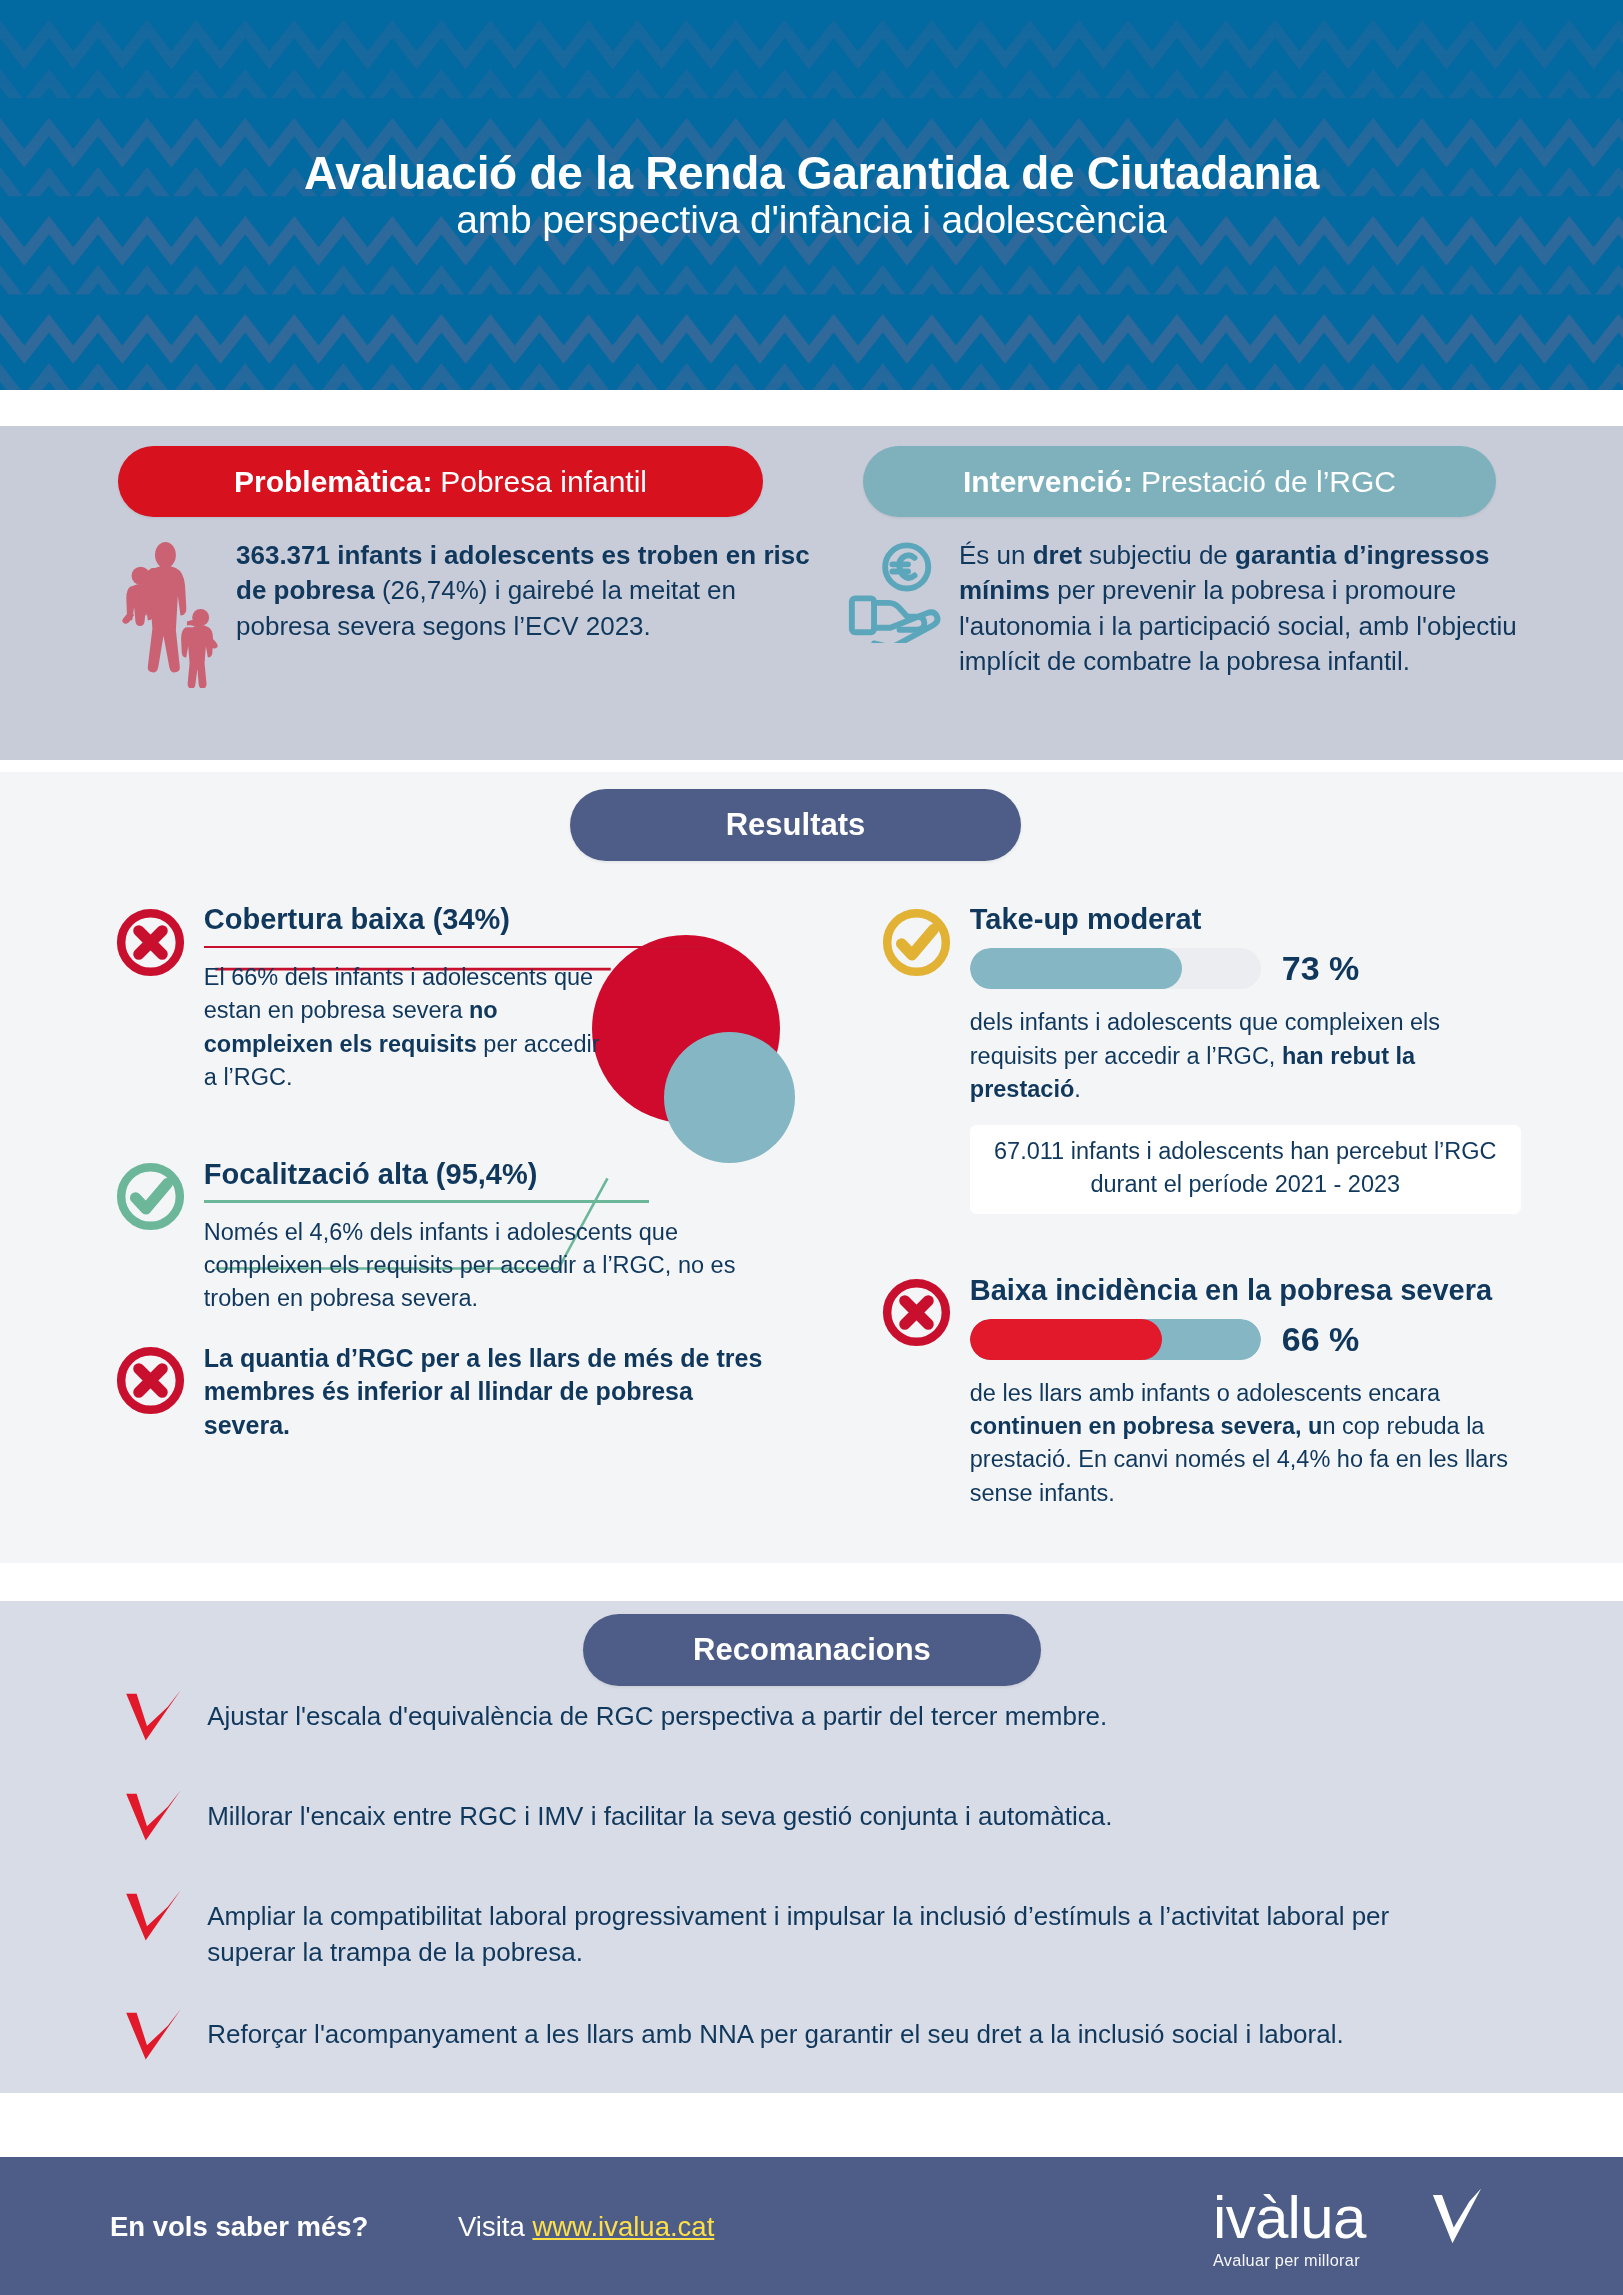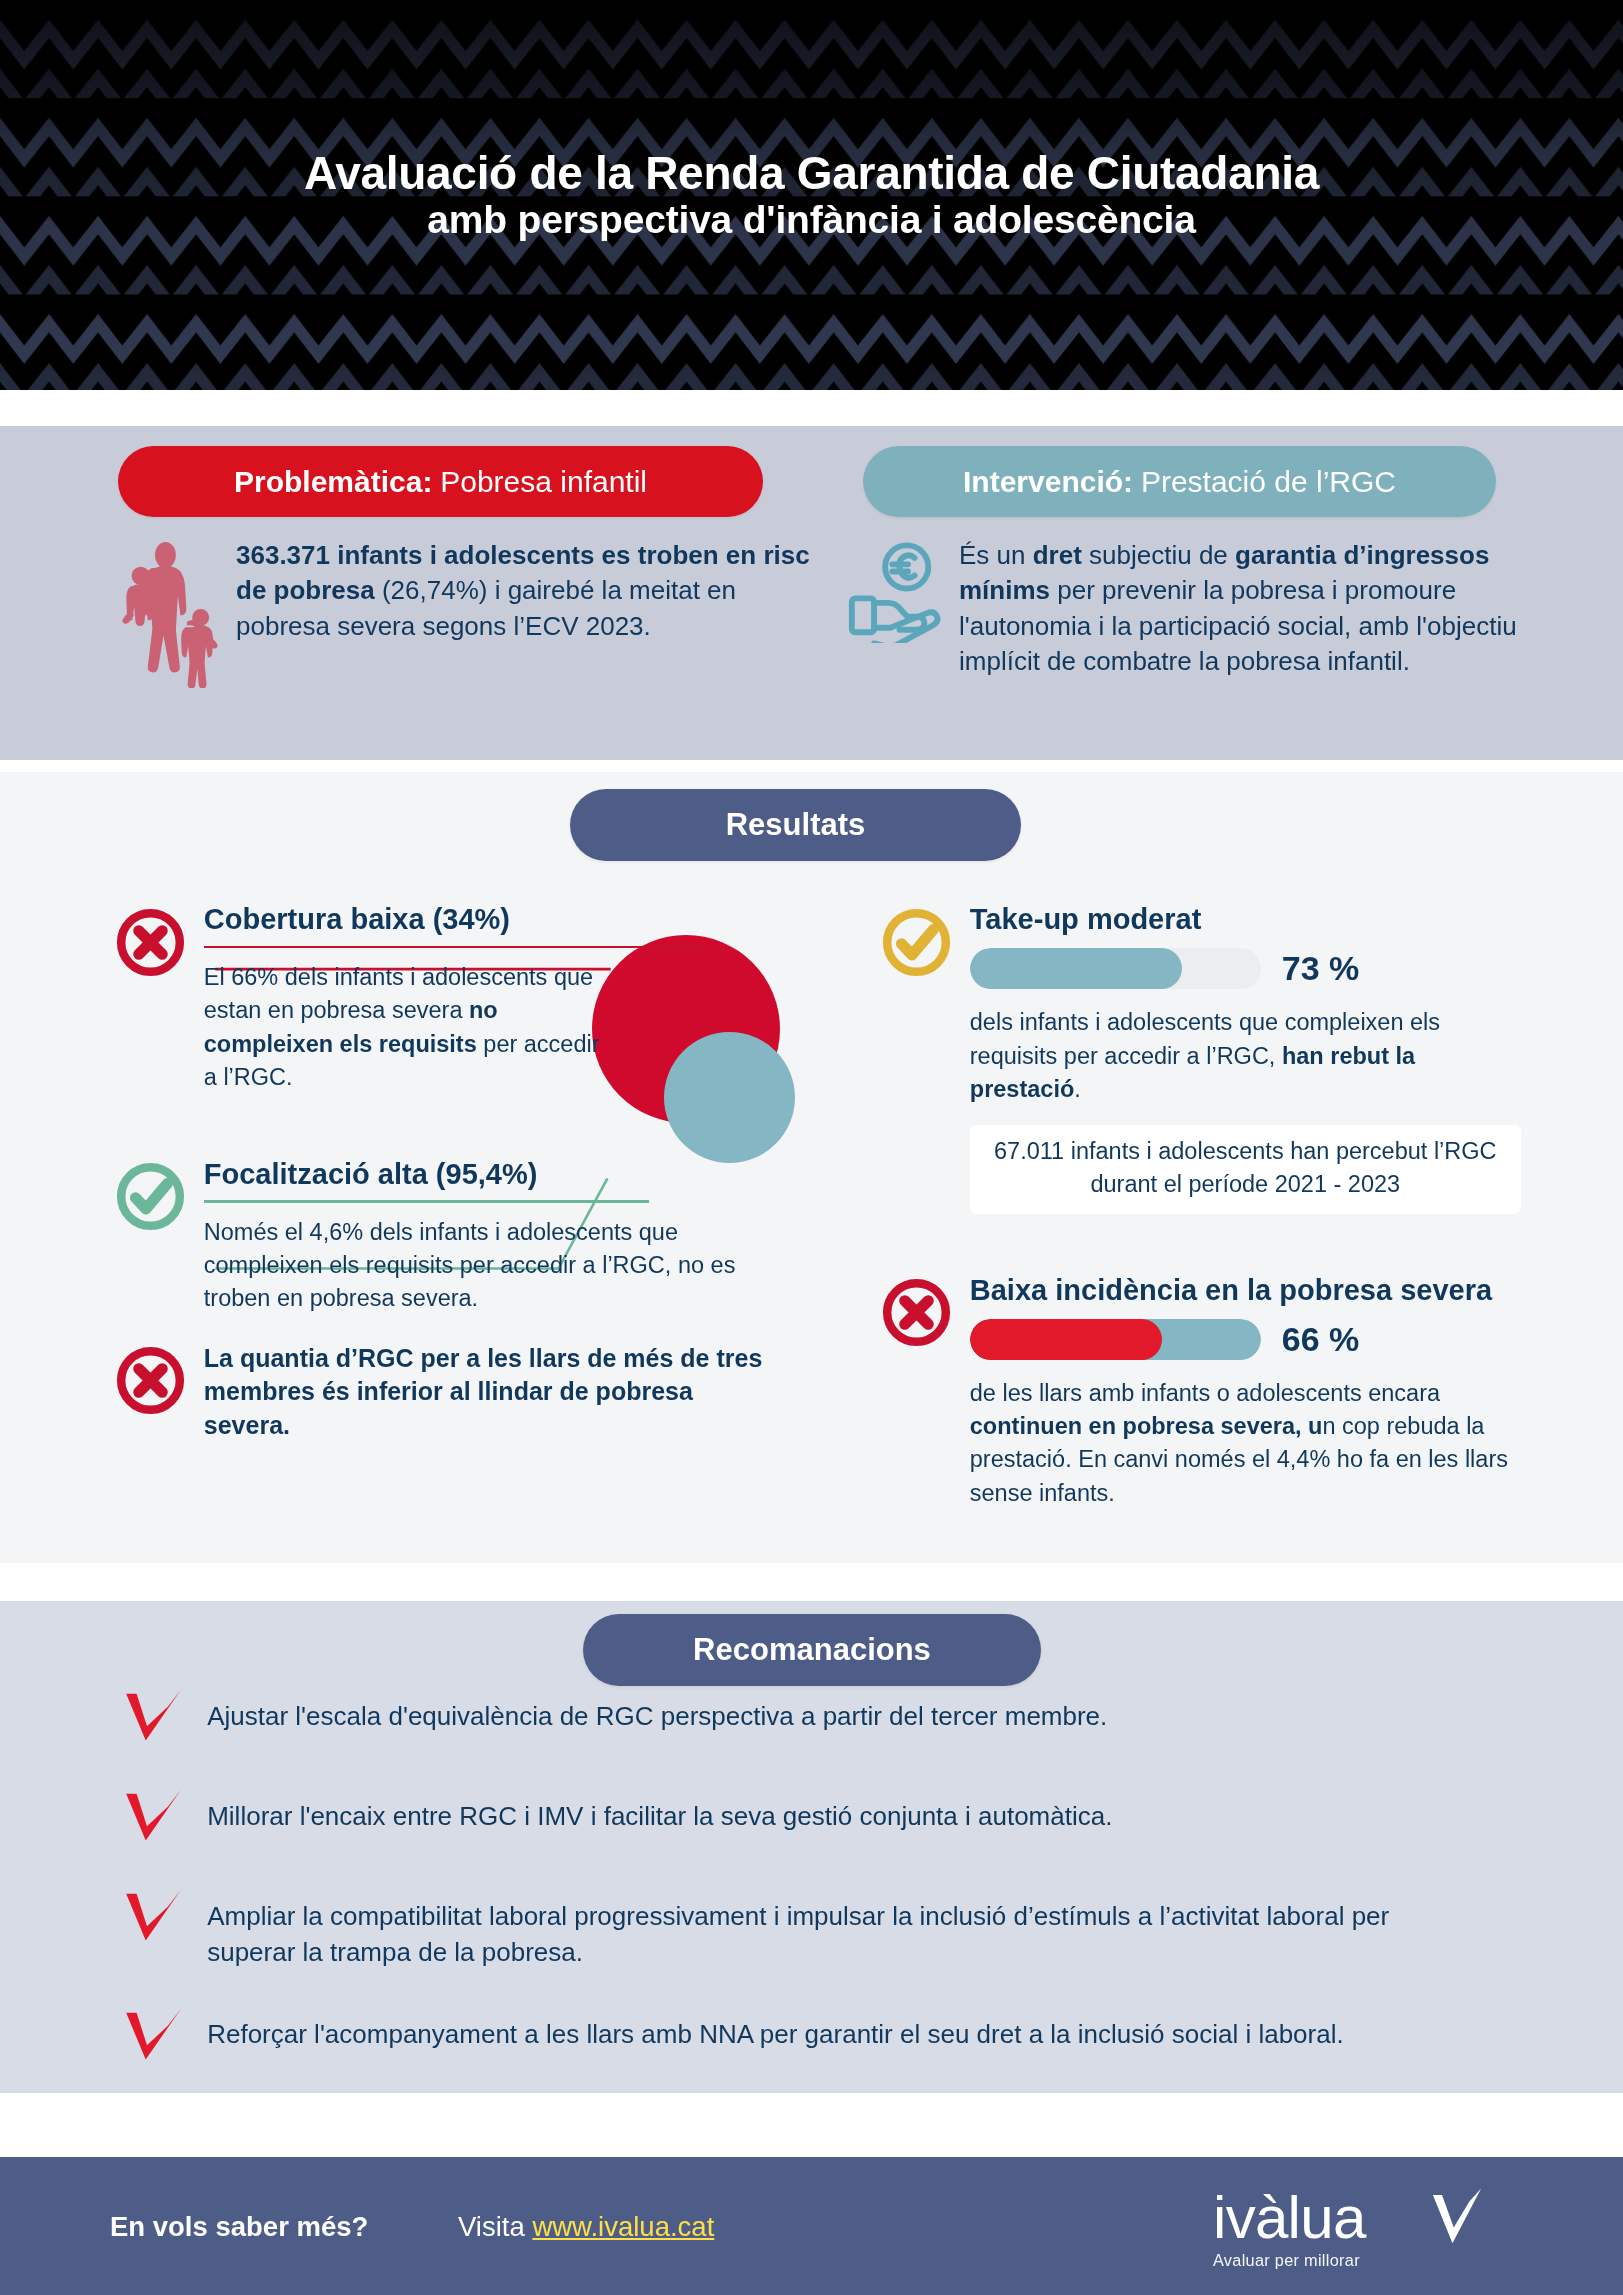--- a/index.html
+++ b/index.html
@@ -9,31 +9,31 @@
     font-family:"Liberation Sans", sans-serif;
     color:#10375c;
     overflow:hidden;
     position:relative;
   }
   .page{position:relative;width:1623px;height:2295px;}
 
   
   .header{
     position:absolute;left:0;top:0;width:1623px;height:390px;
-    background:#000000;overflow:hidden;
+    background:#0369a1;overflow:hidden;
   }
   .chev-wrap{position:absolute;left:0;top:0;width:1623px;height:390px;opacity:1;}
   .title-block{position:absolute;left:0;top:0;width:1623px;height:390px;
     display:flex;flex-direction:column;align-items:center;justify-content:center;}
   .title-1{
     color:#ffffff;font-weight:bold;font-size:46px;letter-spacing:-0.3px;
     line-height:1.1;text-align:center;white-space:nowrap;
   }
   .title-2{
-    color:#ffffff;font-weight:bold;font-size:39px;letter-spacing:-0.2px;
+    color:#ffffff;font-weight:normal;font-size:39px;letter-spacing:-0.2px;
     line-height:1.1;text-align:center;margin-top:1px;white-space:nowrap;
   }
 
   
   .band-problem{
     position:absolute;left:0;top:426px;width:1623px;height:334px;
     background:#c8ccd8;
   }
   .pill{
     position:absolute;height:71px;border-radius:38px;

